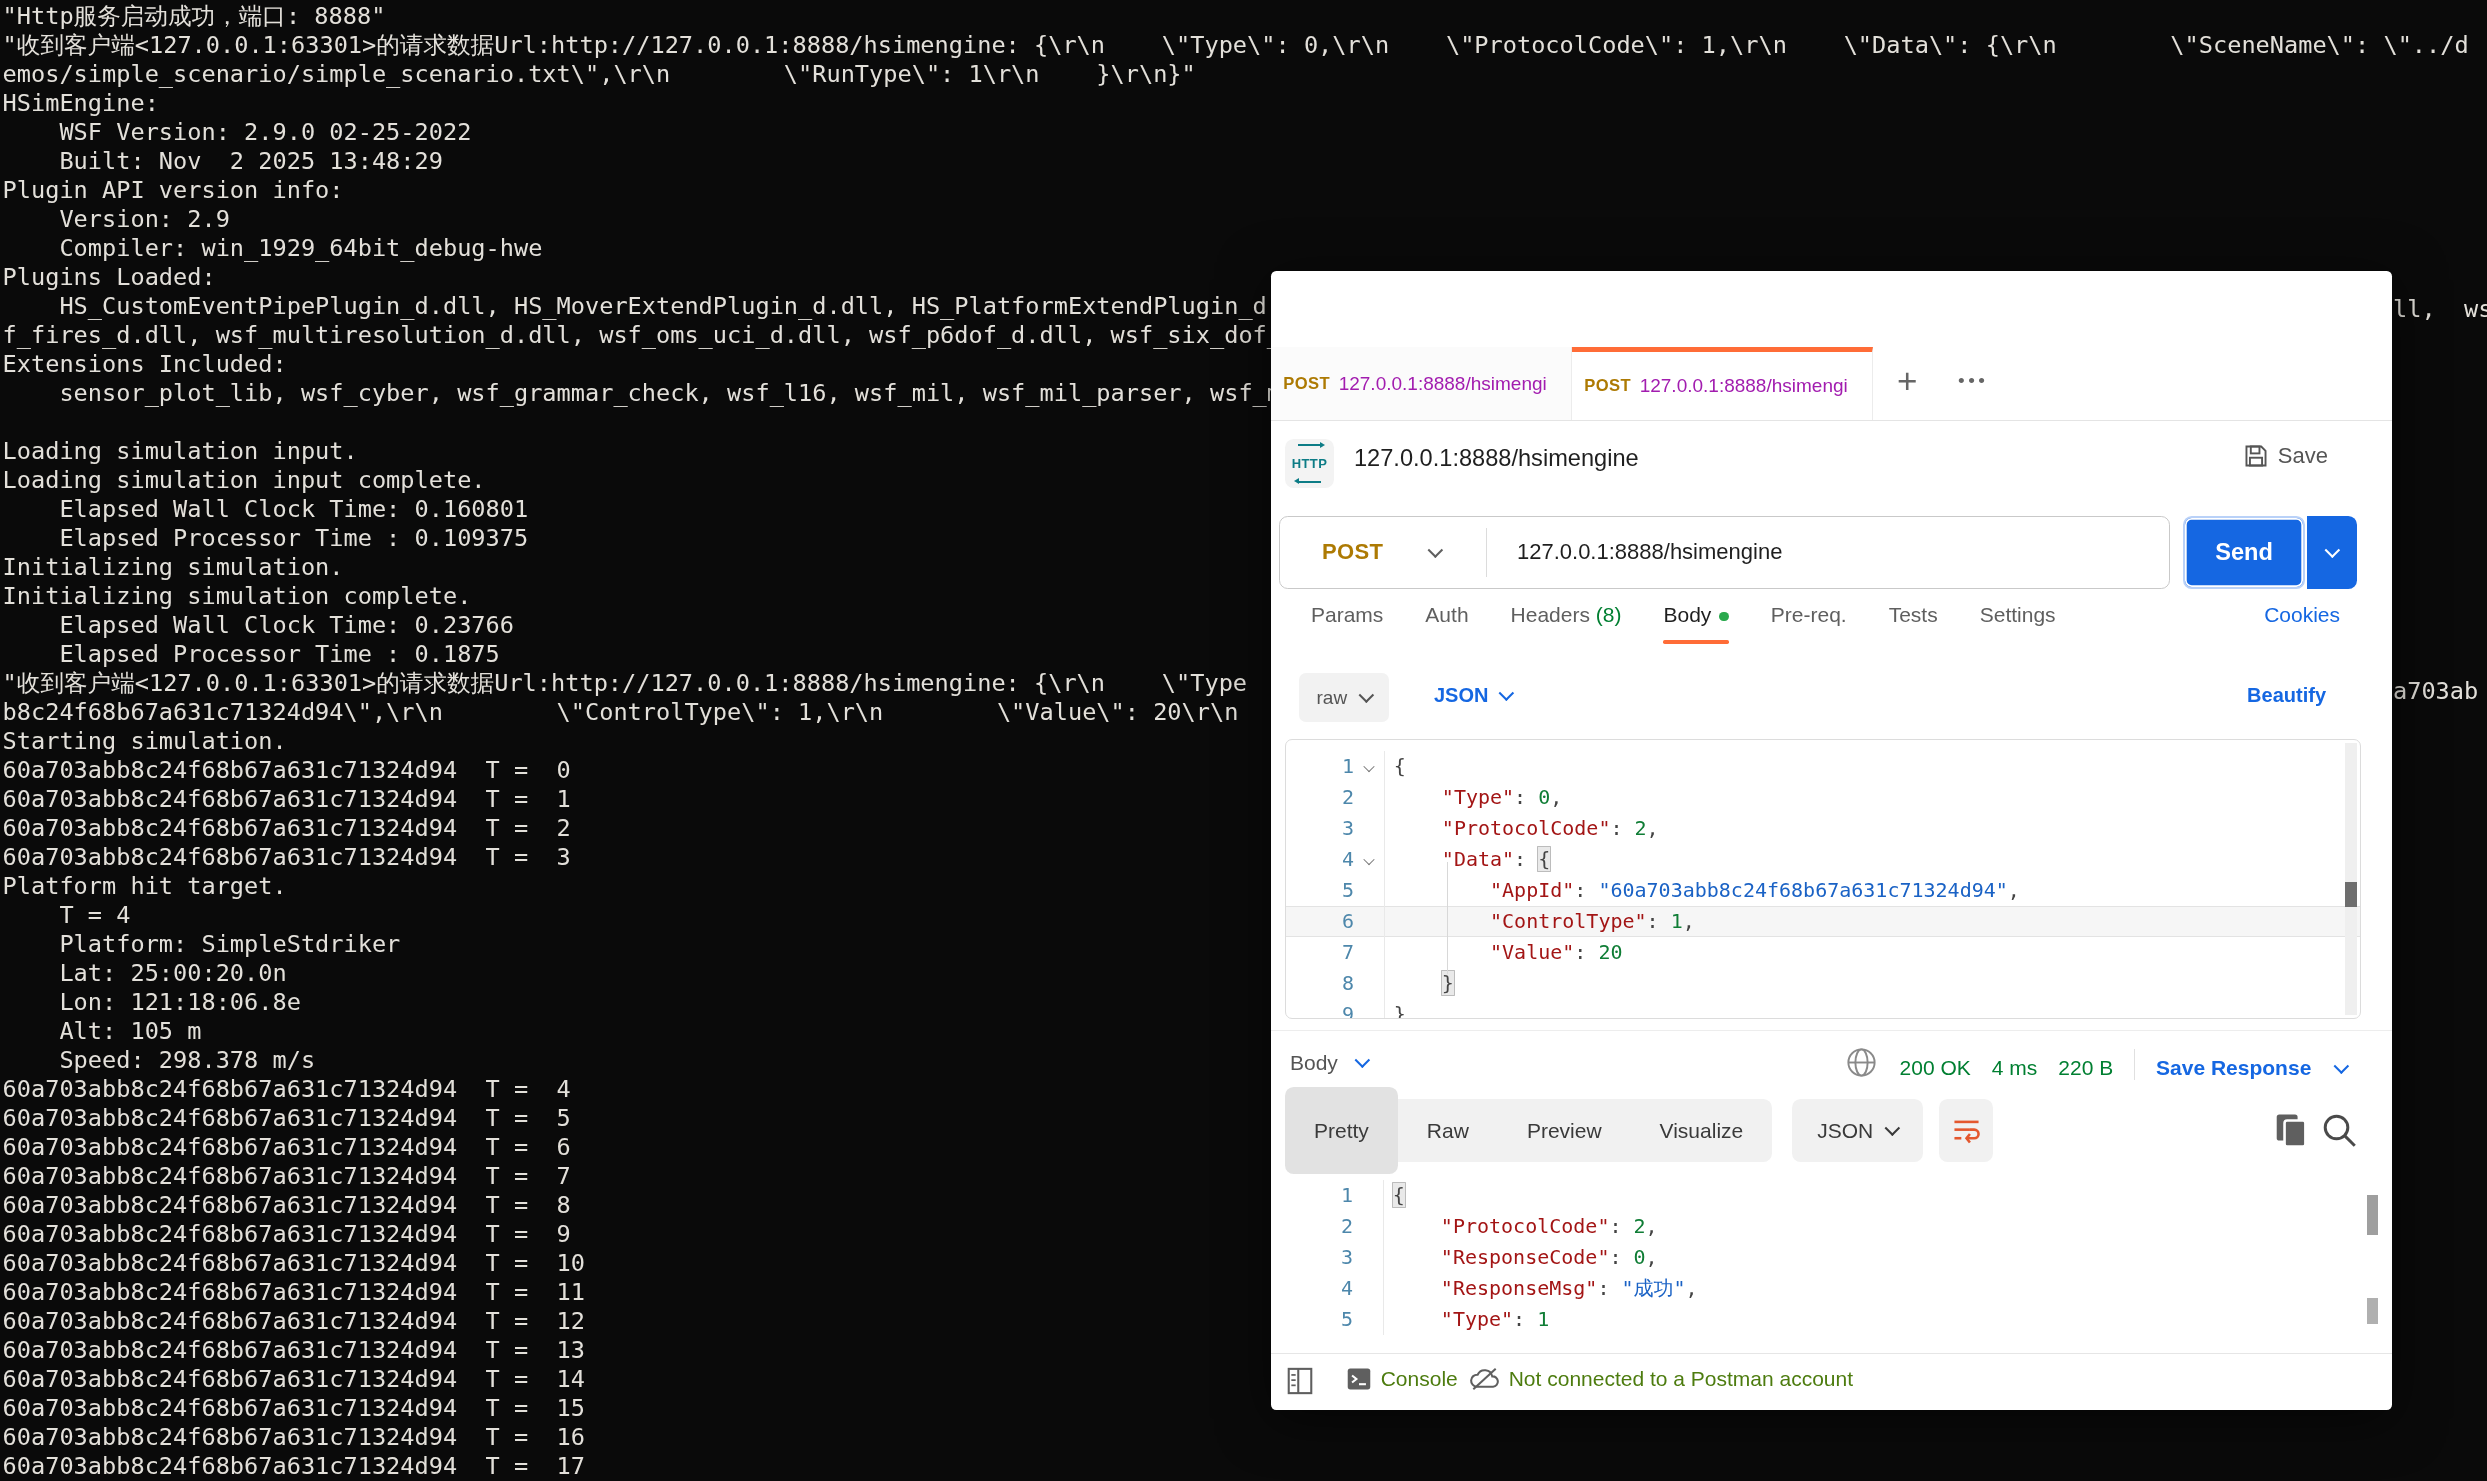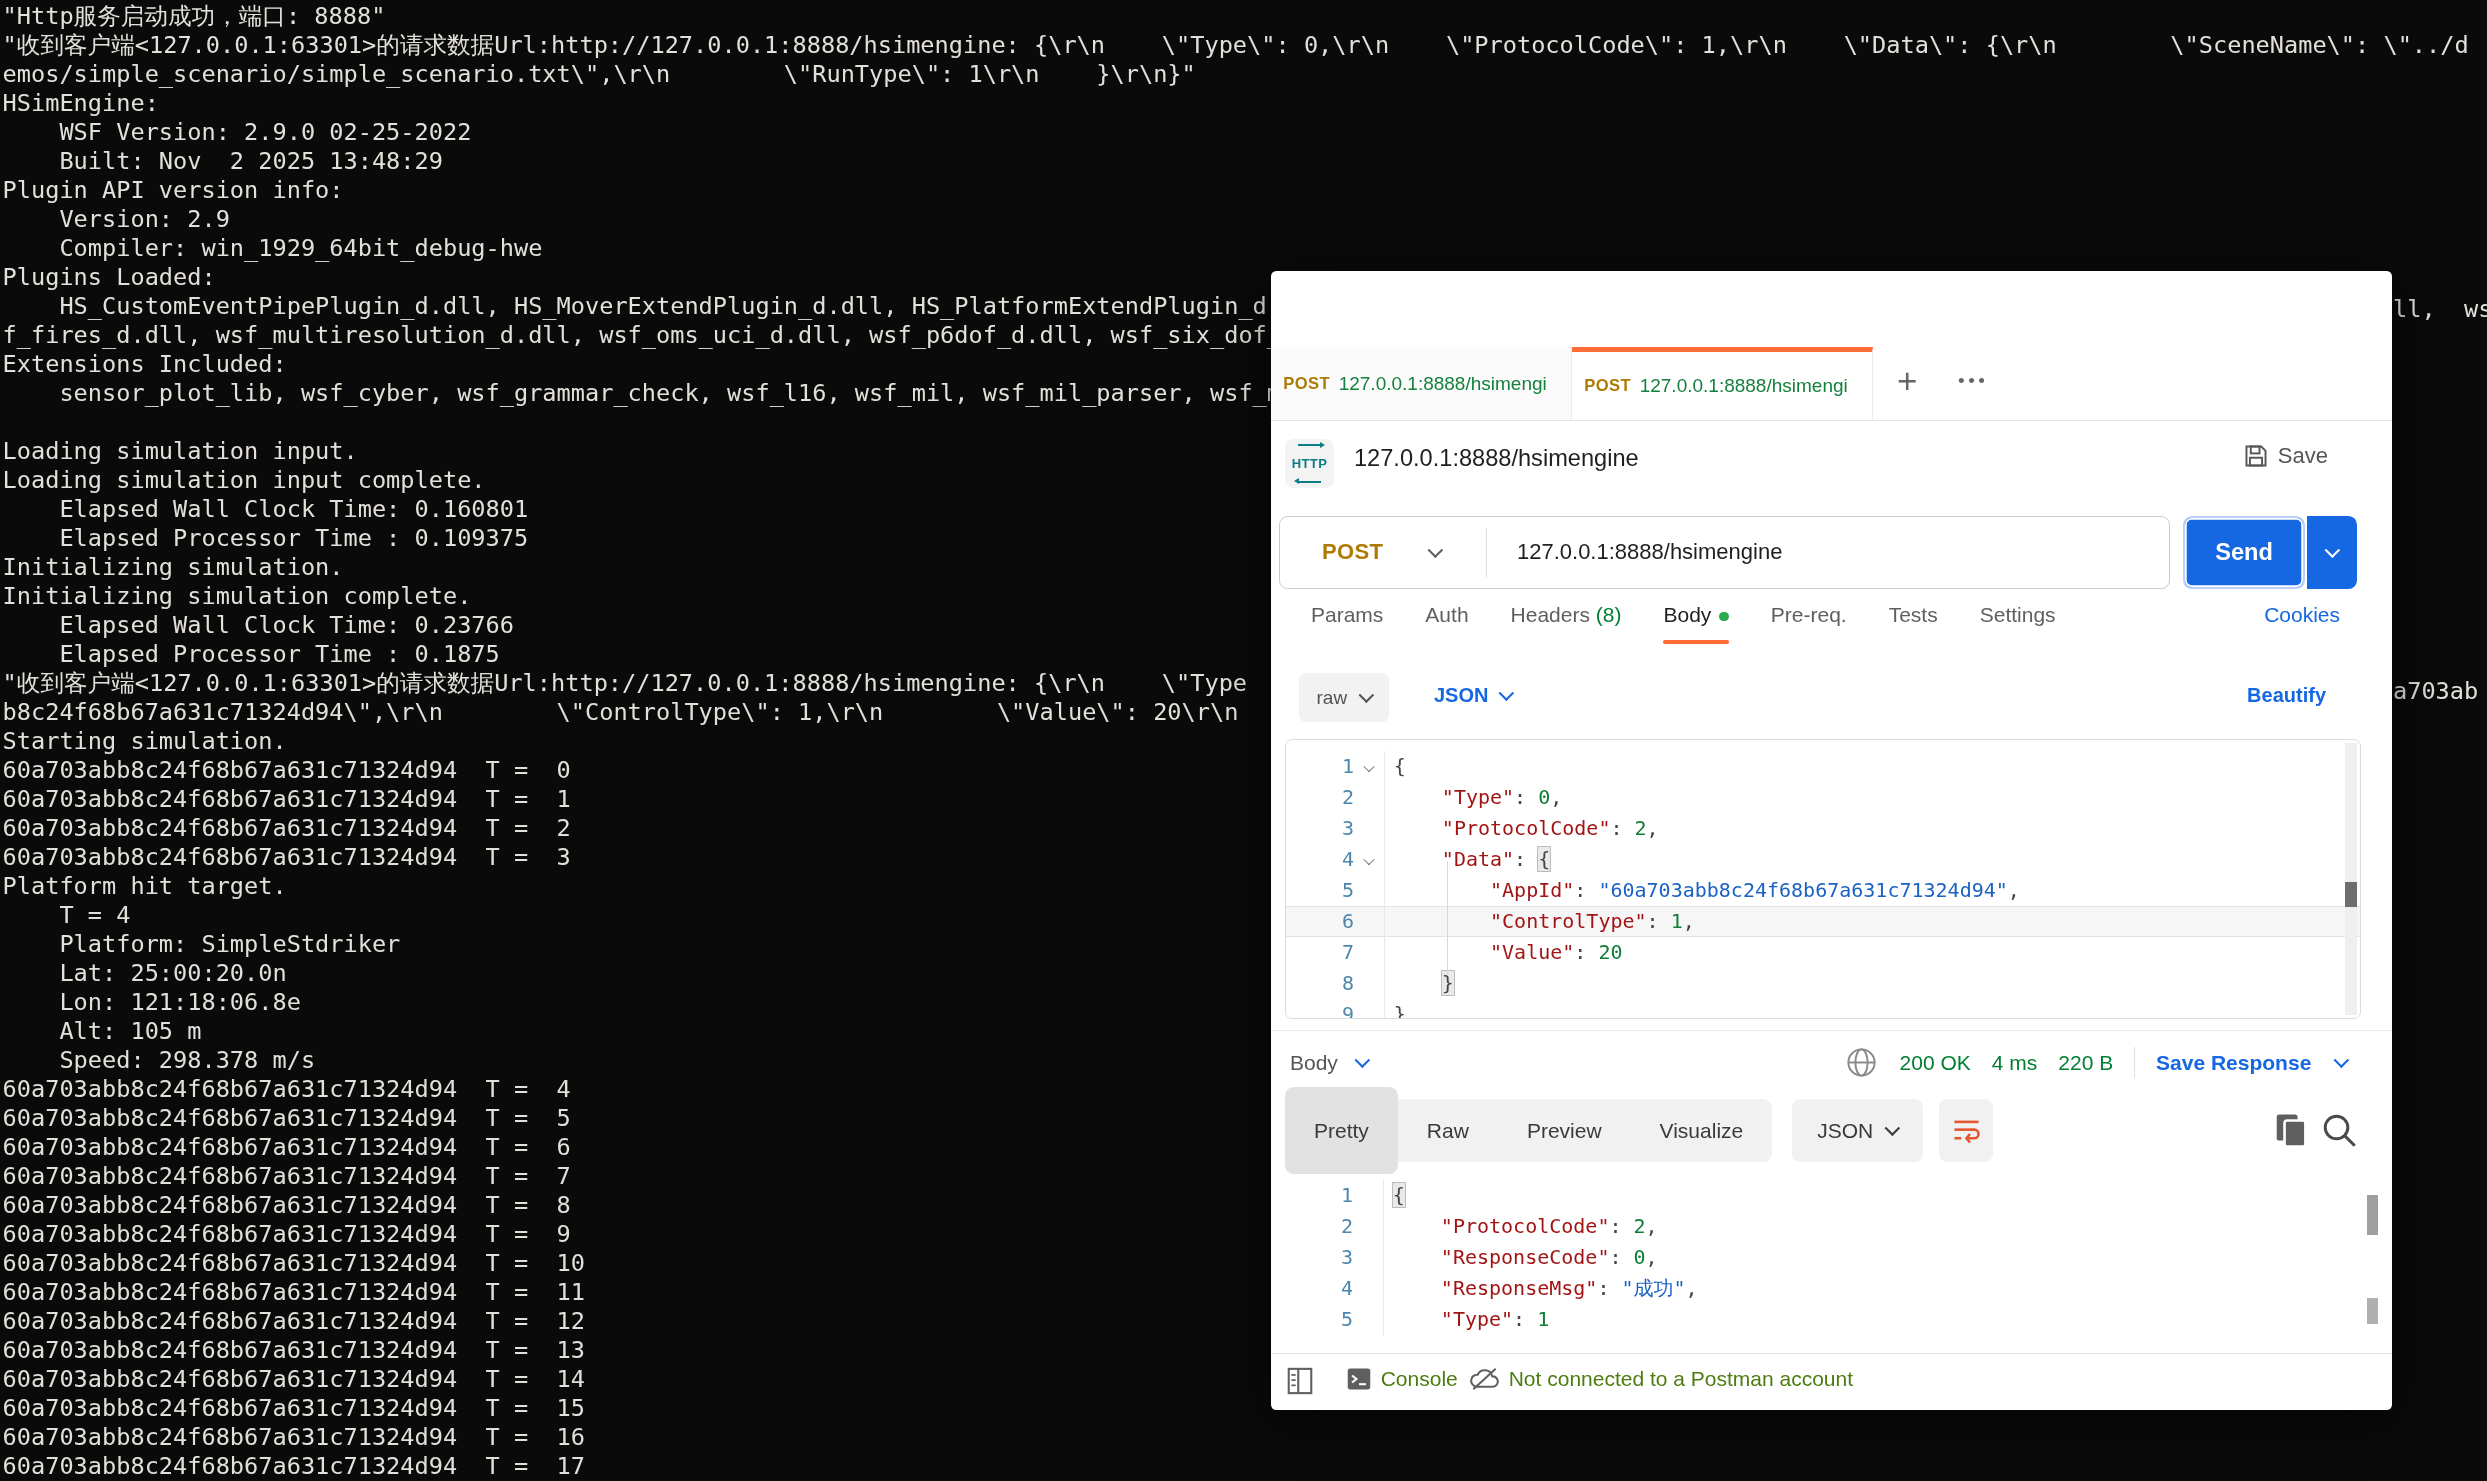--- a/index.html
+++ b/index.html
@@ -22,21 +22,21 @@
           background:repeating-linear-gradient(#444 0 1.7px,transparent 1.7px 6.1px);}
   .nav-item{position:absolute;top:23px;font-size:23.6px;color:#2b2b2b;}
   .nav-chev{position:absolute;left:350px;top:31px;color:#2b2b2b;}
   .nav-search{position:absolute;left:762px;top:21px;}
   
   .tabbar{position:absolute;left:0;top:76px;right:0;height:73px;border-bottom:0.9px solid #e4e4e4;background:#fff;}
   .tab{position:absolute;top:0;height:73px;display:flex;align-items:center;padding:0 12.2px;
        box-sizing:border-box;border-right:0.9px solid #ececec;background:#fbfbfb;overflow:hidden;white-space:nowrap;}
   .tab.active{background:#fff;border-top:5.2px solid #ff6c37;height:73px;}
   .tab .m{font-size:16.6px;font-weight:bold;color:#ad7a03;letter-spacing:0.4px;margin-right:8.7px;}
-  .tab .t{font-size:19px;color:#15803d;max-width:217px;overflow:hidden;}
+  .tab .t{font-size:19px;color:#a21caf;max-width:217px;overflow:hidden;}
   .tab-plus{position:absolute;left:626px;top:14px;font-size:35px;font-weight:200;color:#666;}
   .tab-more{position:absolute;left:687px;top:23px;font-size:19px;color:#666;letter-spacing:3.5px;}
   
   .titlerow{position:absolute;left:0;top:149px;right:0;height:80px;}
   .httpbadge{position:absolute;left:14px;top:19px;width:49px;height:49px;background:#f3f3f3;border-radius:8.7px;
              display:flex;flex-direction:column;align-items:center;justify-content:center;gap:11px;}
   .httpbadge .w{font-size:13px;font-weight:bold;color:#0d7c86;letter-spacing:0.4px;line-height:13px;}
   .hline{width:23px;height:1.7px;background:#0d7c86;position:relative;}
   .hline.r::after{content:'';position:absolute;right:-4.4px;top:-2.6px;border-left:5.2px solid #0d7c86;
                   border-top:3.5px solid transparent;border-bottom:3.5px solid transparent;}
@@ -92,21 +92,21 @@
   .iguide{position:absolute;left:161px;top:122px;width:0.9px;height:112px;background:#d8d8d8;}
   .vtrack{position:absolute;right:2.6px;top:2.6px;bottom:2.6px;width:12.2px;background:#efefef;}
   .vthumb{position:absolute;right:2.6px;top:142px;width:12.2px;height:24.5px;background:#6e6e6e;}
   .rthumb1{position:absolute;right:14px;top:924px;width:11.4px;height:40px;background:#9f9f9f;}
   .rthumb2{position:absolute;right:14px;top:1027px;width:11.4px;height:26px;background:#b0b0b0;}
   .divider1{position:absolute;left:0;top:759px;right:0;height:0.9px;background:#ededed;}
   
   .respmeta{position:absolute;left:0;top:769px;right:0;height:52px;}
   .bodysel{position:absolute;left:19px;top:10.5px;display:flex;align-items:center;gap:19px;font-size:21px;color:#555;}
   .bodysel .chev{color:#1567e2;}
-  .metaright{position:absolute;right:45px;top:5.2px;display:flex;align-items:center;gap:21px;font-size:21px;}
+  .metaright{position:absolute;right:45px;top:5.2px;display:flex;align-items:flex-end;gap:21px;font-size:21px;}
   .green{color:#007f31;}
   .metadiv{width:0.9px;height:31px;background:#e0e0e0;}
   .saveresp{color:#1567e2;font-weight:600;display:flex;align-items:center;gap:25px;}
   
   .resptools{position:absolute;left:0;top:828px;right:0;height:63px;}
   .segs{position:absolute;left:14px;top:0;height:63px;background:#f1f1f1;border-radius:8.7px;
         display:flex;align-items:center;font-size:21px;color:#3a3a3a;}
   .seg{padding:12px 29px;height:63px;display:flex;align-items:center;border-radius:8.7px;}
   .seg.active{background:#e2e2e2;}
   .jsonpill{position:absolute;left:521px;top:0;width:131px;height:63px;background:#f1f1f1;border-radius:8.7px;

